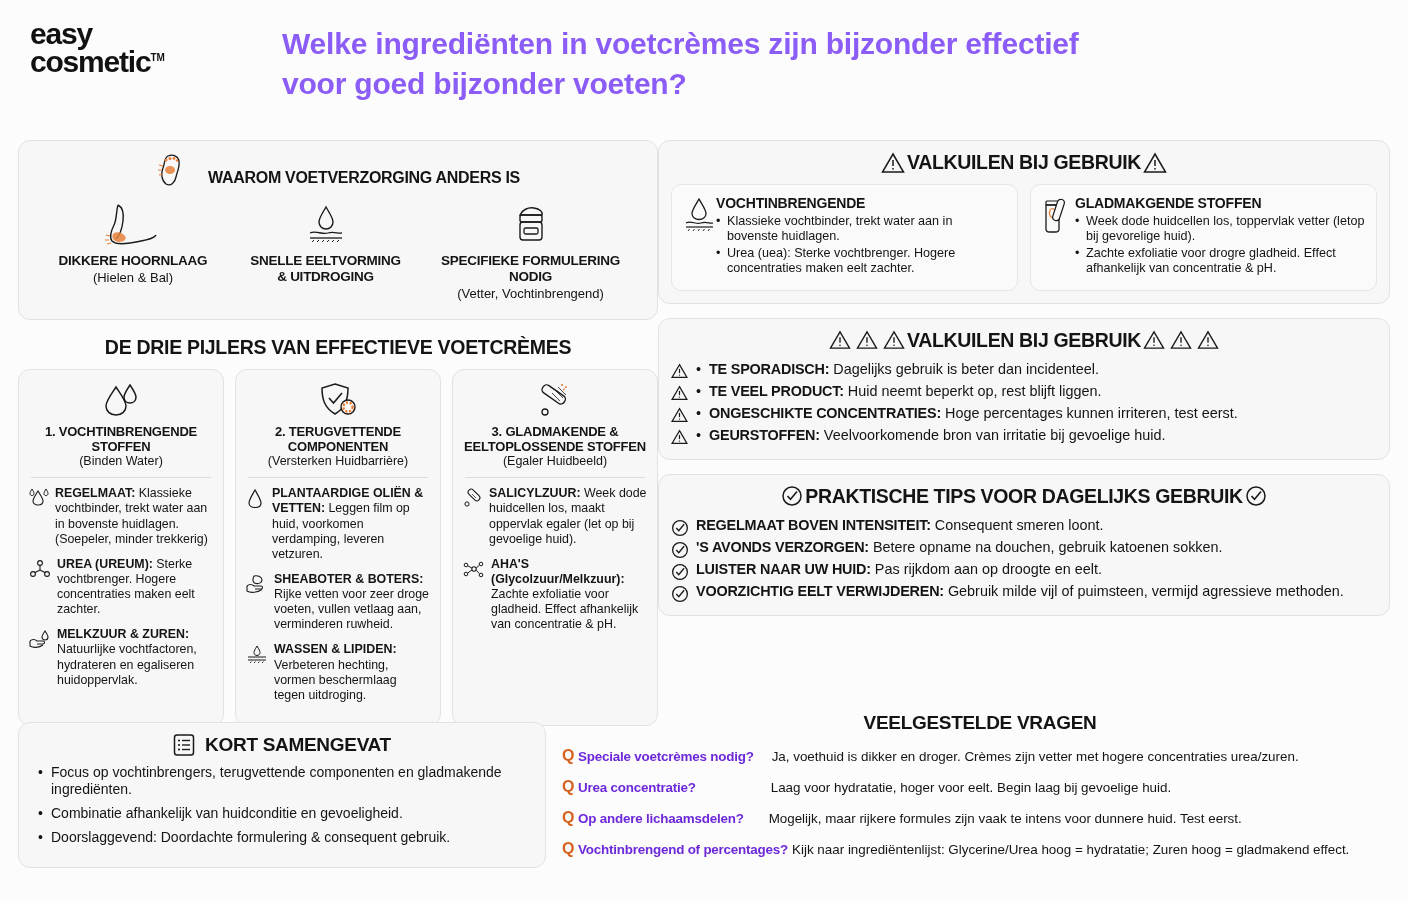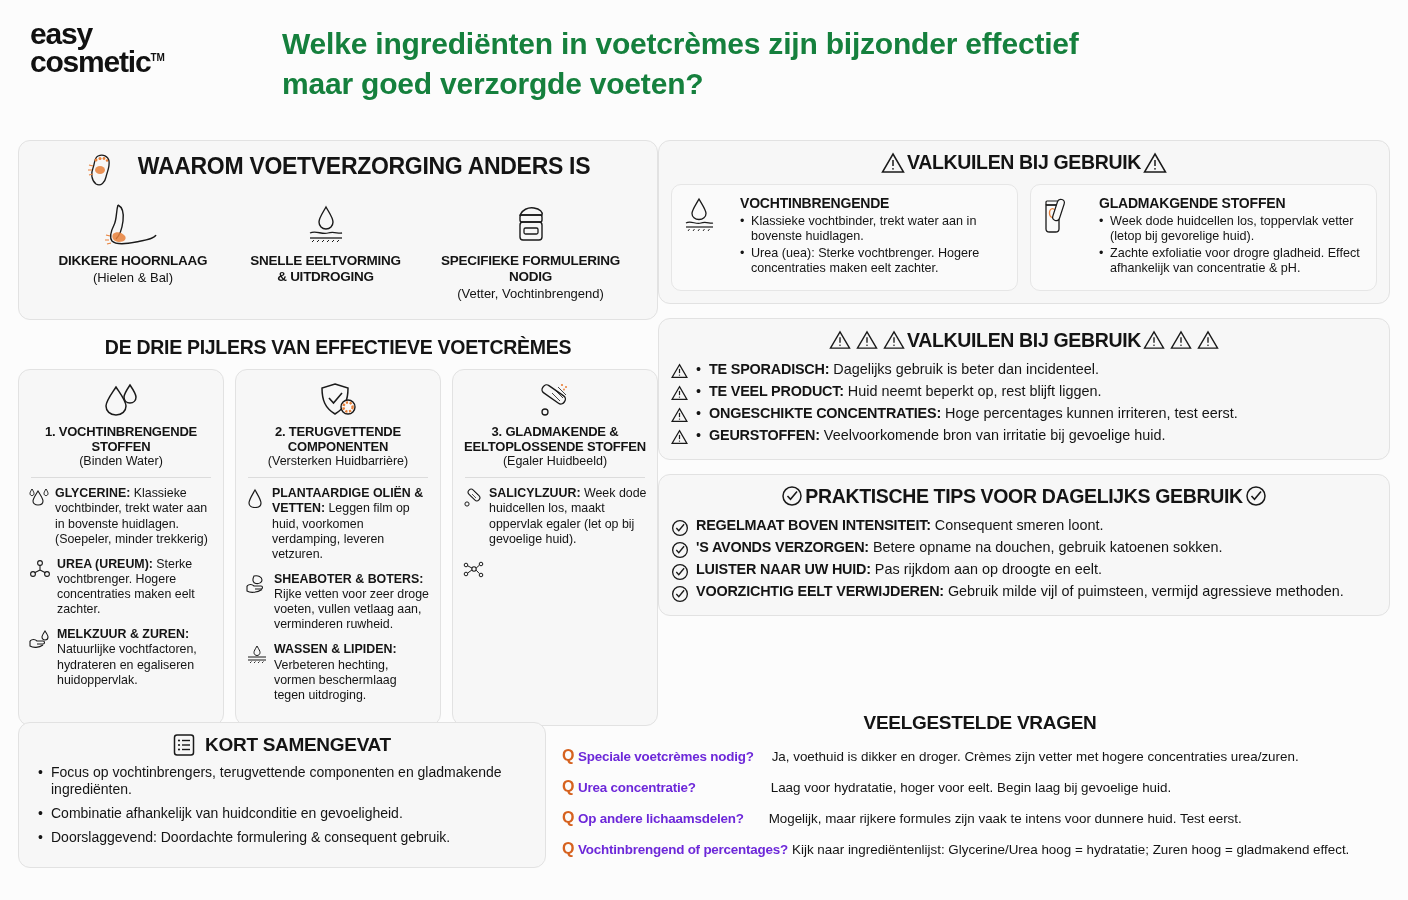--- a/index.html
+++ b/index.html
@@ -11,40 +11,40 @@
     overflow:hidden;
     position:relative;
   }
 
   
   .header { display:flex; align-items:flex-start; padding:14px 0 0 0; height:118px; }
   .logo-wrap { width:282px; padding-left:30px; padding-top:6px; }
   .logo { font-weight:bold; line-height:.92; font-size:30px; letter-spacing:-1.2px; color:#111; }
   .logo .l2 { display:block; }
   .logo sup { font-size:10px; vertical-align:super; letter-spacing:0; }
-  .title { font-size:30px; font-weight:bold; line-height:1.33; letter-spacing:-.2px; color:#15803d; padding-top:10px; }
+  .title { font-size:30px; font-weight:bold; line-height:1.33; letter-spacing:-.2px; color:#8b5cf6; padding-top:10px; }
 
   
   .card {
     background:#F7F7F7;
     border:1px solid #E2E2E2;
     border-radius:12px;
   }
   .subcard {
     background:#FAFAFA;
     border:1px solid #E6E6E6;
     border-radius:10px;
   }
 
   .col-left  { position:absolute; left:18px;  top:140px; width:640px; }
   .col-right { position:absolute; left:658px; top:140px; width:732px; }
 
   
   .why { padding:12px 14px 16px; }
-  .why-head { display:flex; align-items:flex-start; justify-content:center; gap:22px; font-size:23px; font-weight:bold; letter-spacing:-.3px; }
+  .why-head { display:flex; align-items:flex-end; justify-content:center; gap:22px; font-size:16px; font-weight:bold; letter-spacing:-.3px; }
   .why-cols { display:flex; margin-top:12px; }
   .why-col { flex:1; text-align:center; padding:0 4px; }
   .why-col.c1 { flex:0 0 200px; }
   .why-col.c2 { flex:0 0 185px; }
   .why-col.c3 { flex:1; }
   .why-ico { height:48px; display:flex; align-items:flex-end; justify-content:center; margin-bottom:6px; }
   .why-t { font-size:13.5px; font-weight:bold; letter-spacing:-.25px; line-height:1.2; }
   .why-s { font-size:13px; line-height:1.25; margin-top:1px; }
 
   
@@ -59,21 +59,21 @@
   .p-item .ic { flex:0 0 20px; padding-top:2px; }
   .p-item .tx { font-size:12.4px; line-height:1.22; }
   .p-item .tx b { font-weight:bold; }
 
   
   .blk { padding:10px 12px 12px; margin-bottom:14px; }
   .blk-head { display:flex; align-items:center; justify-content:center; gap:2px; font-size:19.5px; font-weight:bold; letter-spacing:-.35px; }
   .blk-head .ig { display:flex; gap:5px; }
 
   .two { display:flex; gap:12px; margin-top:10px; }
-  .two > div { flex:1; padding:10px 10px 12px; display:flex; gap:24px; }
+  .two > div { flex:1; padding:10px 10px 12px; display:flex; gap:0; }
   .two .ic { flex:0 0 34px; padding-top:2px; }
   .two .ttl { font-size:14px; font-weight:bold; letter-spacing:-.2px; margin-bottom:3px; }
   .two ul { list-style:none; }
   .two li { font-size:12.6px; line-height:1.23; padding-left:11px; position:relative; margin-bottom:1px; }
   .two li:before { content:"•"; position:absolute; left:0; }
 
   .rows { margin-top:7px; }
   .row { display:flex; align-items:flex-start; gap:7px; font-size:14.4px; line-height:1.52; }
   .row .ic { flex:0 0 18px; padding-top:4px; }
   .row .bul { flex:0 0 6px; }
@@ -100,21 +100,21 @@
 
 <div class="header">
   <div class="logo-wrap">
     <div class="logo">
       <span>easy</span>
       <span class="l2"><span>cosmetic</span><sup>TM</sup></span>
     </div>
   </div>
   <div class="title">
     <div>Welke ingrediënten in voetcrèmes zijn bijzonder effectief</div>
-    <div>maar goed verzorgde voeten?</div>
+    <div>voor goed bijzonder voeten?</div>
   </div>
 </div>
 
 <div class="col-left">
 
   <div class="card why">
     <div class="why-head">
       <span>
         <svg width="30" height="34" viewBox="0 0 30 34">
           <path d="M10 31 C5 27 5 20 7 15 C9 10 8 5 12 3 C17 1 22 3 23 8 C24 14 21 19 20 24 C19 29 15 34 10 31 Z" fill="none" stroke="#1a1a1a" stroke-width="1.3"></path>
@@ -183,21 +183,21 @@
       <div class="p-rule"></div>
 
       <div class="p-item">
         <span class="ic">
           <svg width="20" height="18" viewBox="0 0 20 18">
             <path d="M9 3 C12 8 14 10.5 14 13 C14 15.5 12 17 9 17 C6 17 4 15.5 4 13 C4 10.5 6 8 9 3 Z" fill="none" stroke="#1a1a1a" stroke-width="1.1"></path>
             <path d="M3 1 C4.5 3.5 5 4.5 5 5.5 C5 6.8 4.1 7.6 3 7.6 C1.9 7.6 1 6.8 1 5.5 C1 4.5 1.5 3.5 3 1 Z" fill="none" stroke="#1a1a1a" stroke-width="1"></path>
             <path d="M17 1 C18.5 3.5 19 4.5 19 5.5 C19 6.8 18.1 7.6 17 7.6 C15.9 7.6 15 6.8 15 5.5 C15 4.5 15.5 3.5 17 1 Z" fill="none" stroke="#1a1a1a" stroke-width="1"></path>
           </svg>
         </span>
-        <span class="tx"><b>GLYCERINE:</b><span> Klassieke vochtbinder, trekt water aan in bovenste huidlagen. (Soepeler, minder trekkerig)</span></span>
+        <span class="tx"><b>REGELMAAT:</b><span> Klassieke vochtbinder, trekt water aan in bovenste huidlagen. (Soepeler, minder trekkerig)</span></span>
       </div>
       <div class="p-item">
         <span class="ic">
           <svg width="22" height="20" viewBox="0 0 22 20">
             <circle cx="11" cy="4" r="2.4" fill="none" stroke="#1a1a1a" stroke-width="1.1"></circle>
             <circle cx="4" cy="15" r="2.4" fill="none" stroke="#1a1a1a" stroke-width="1.1"></circle>
             <circle cx="18" cy="15" r="2.4" fill="none" stroke="#1a1a1a" stroke-width="1.1"></circle>
             <path d="M11 6.4 L11 11 M11 11 L5.6 13.8 M11 11 L16.4 13.8" stroke="#1a1a1a" stroke-width="1.1"></path>
           </svg>
         </span>
@@ -287,20 +287,21 @@
         <span class="ic">
           <svg width="22" height="20" viewBox="0 0 22 20">
             <circle cx="11" cy="10" r="2.2" fill="none" stroke="#1a1a1a" stroke-width="1.1"></circle>
             <circle cx="3" cy="6" r="1.8" fill="none" stroke="#1a1a1a" stroke-width="1"></circle>
             <circle cx="3" cy="15" r="1.8" fill="none" stroke="#1a1a1a" stroke-width="1"></circle>
             <circle cx="18" cy="5" r="1.8" fill="none" stroke="#1a1a1a" stroke-width="1"></circle>
             <circle cx="18" cy="16" r="1.8" fill="none" stroke="#1a1a1a" stroke-width="1"></circle>
             <path d="M8.9 9 L4.7 6.8 M8.9 11 L4.7 14 M13.2 9 L16.3 6.3 M13.2 11.2 L16.3 14.5" stroke="#1a1a1a" stroke-width="1"></path>
           </svg>
         </span>
+        <span class="tx"><b>AHA'S (Glycolzuur/Melkzuur):</b><span> Zachte exfoliatie voor gladheid. Effect afhankelijk van concentratie &amp; pH.</span></span>
       </div>
     </div>
   </div>
 </div>
 
 <div class="col-right">
 
   <div class="card blk">
     <div class="blk-head">
       <span>

